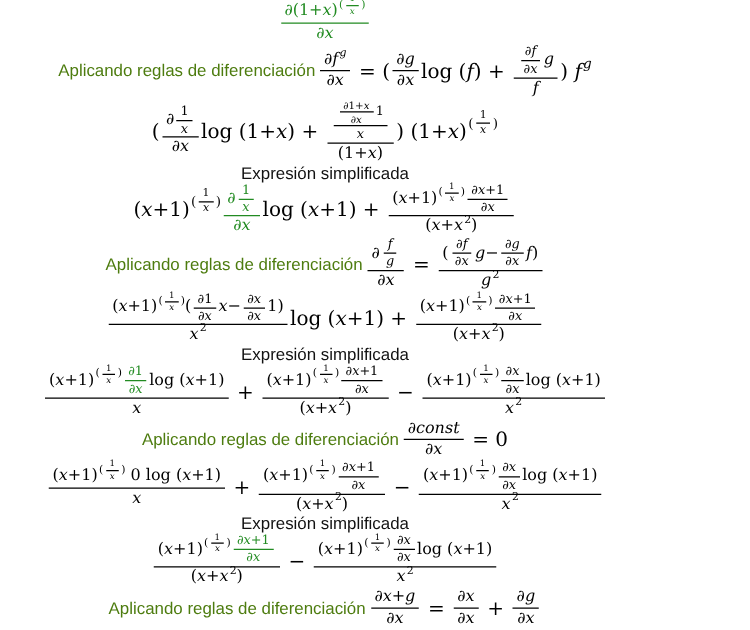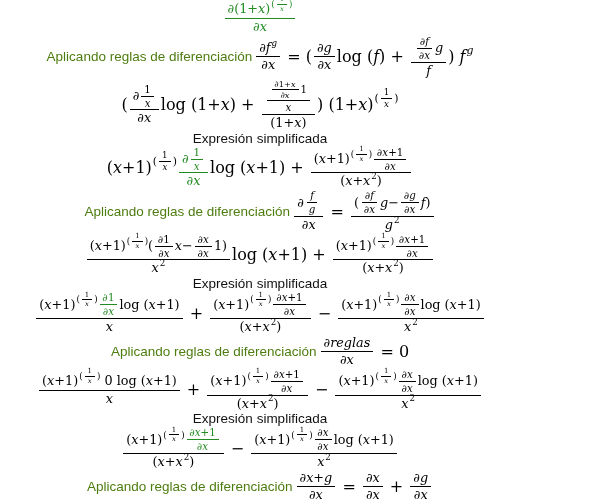--- a/index.html
+++ b/index.html
@@ -559,21 +559,21 @@
             </span>
           </span>
         </span>
       </span>
     </div>
     <div class="line math-line">
       <span class="lbl">Aplicando reglas de diferenciación</span>
       <span class="rw">
         <span class="fr">
           <span class="nu">
-            <span class="it">∂reglas</span>
+            <span class="it">∂const</span>
           </span>
           <span class="de">
             <span class="it">∂x</span>
           </span>
         </span>
         <span class="ro">&nbsp;=&nbsp;0</span>
       </span>
     </div>
     <div class="line math-line">
       <span class="rw">

